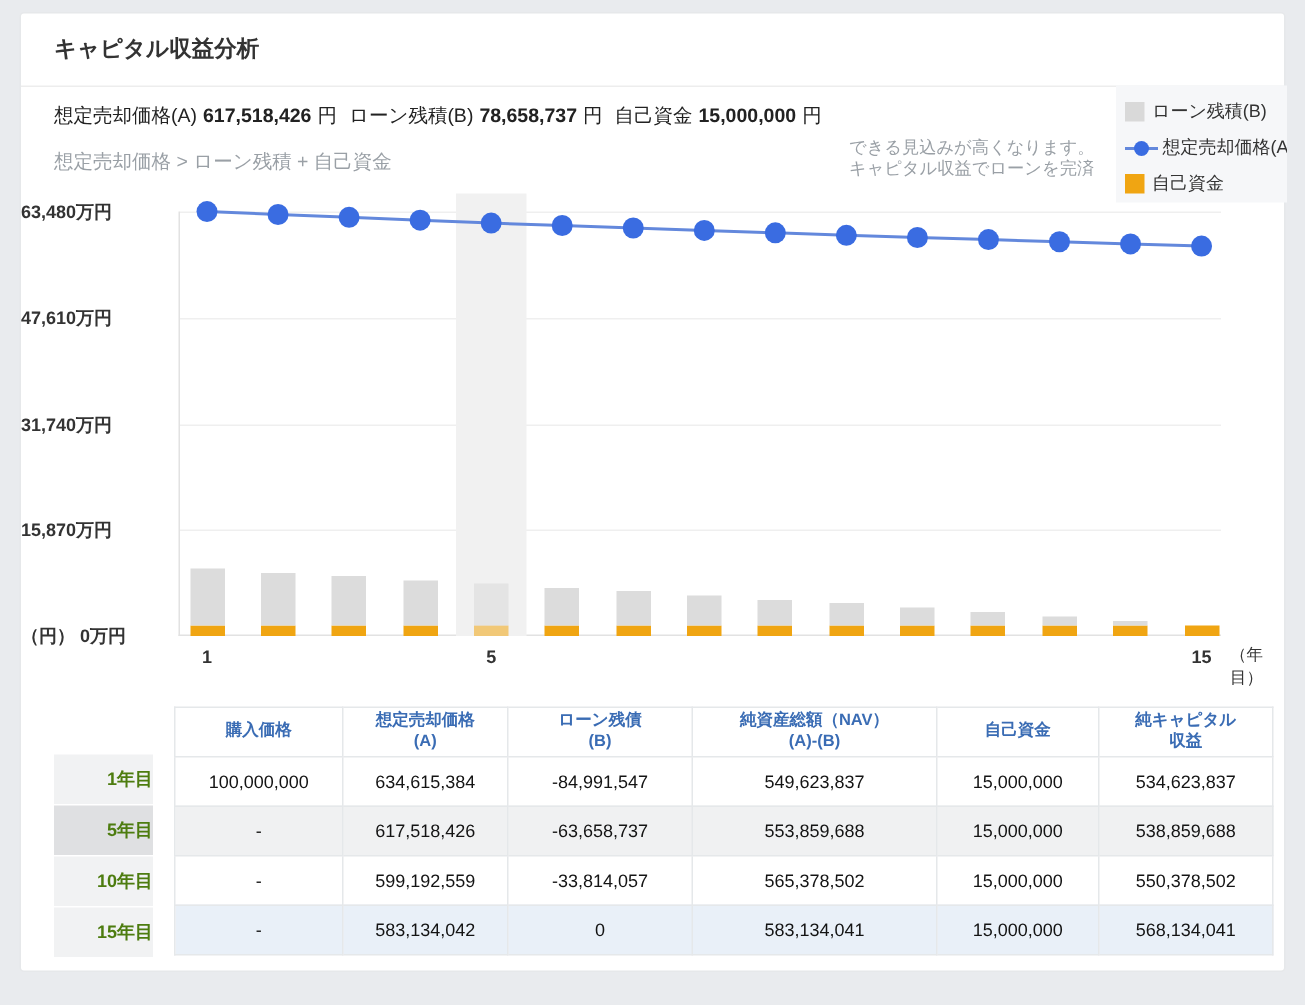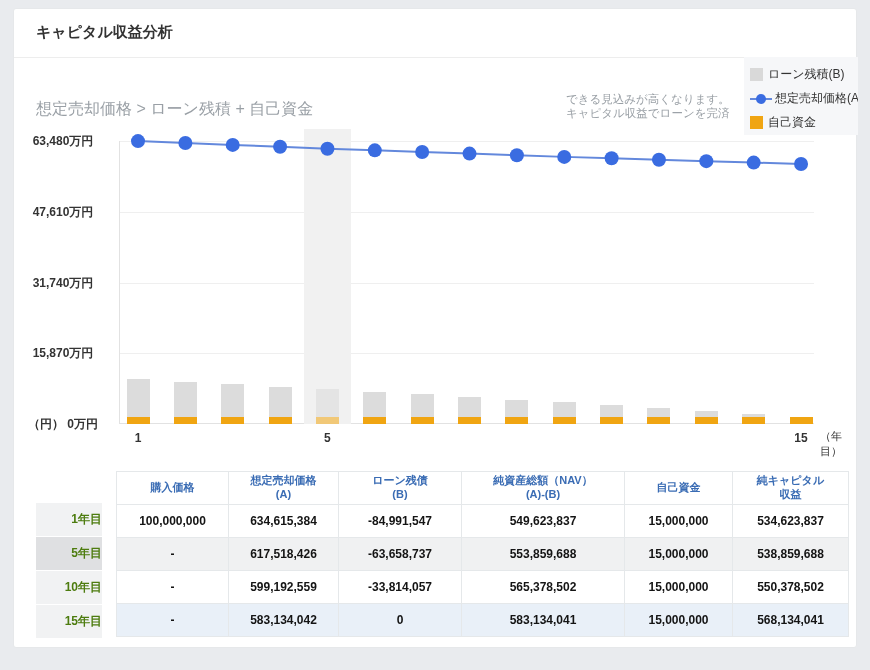--- a/index.html
+++ b/index.html
@@ -17,21 +17,21 @@
     position:absolute; left:22px; top:14px;
     font-size:15px; font-weight:bold; color:#333;
   }
   .title-divider { position:absolute; left:0; top:48px; width:100%; height:1px; background:#ededed; }
 
   .summary { position:absolute; left:22px; top:59px; font-size:13px; color:#222; white-space:nowrap; }
   .summary .lbl { font-weight:normal; }
   .summary .val { font-weight:bold; margin-left:4px; }
   .summary .unit { font-weight:normal; margin:0 8px 0 4px; }
 
-  .formula { position:absolute; left:22px; top:90px; font-size:16px; color:#9aa0a6; }
+  .formula { position:absolute; left:22px; top:90px; font-size:13px; color:#9aa0a6; }
 
   .annotation {
     position:absolute; left:552px; top:84px; width:196px;
     font-size:11.5px; line-height:13.5px; color:#9aa0a6;
   }
 
   .legend {
     position:absolute; left:730px; top:48px; width:114px; height:78px;
     background:#f6f7f9; padding:5px 0 0 6px; overflow:hidden;
   }
@@ -41,21 +41,21 @@
   .lg-linedot .ln { position:absolute; left:0; top:6px; width:22px; height:2px; }
   .lg-linedot .dt { position:absolute; left:6px; top:2px; width:10px; height:10px; border-radius:50%; }
 
   
   .plot {
     position:absolute; left:105px; top:132px; width:695px; height:283px;
     border-left:1px solid #e2e2e2; border-bottom:1px solid #e2e2e2;
   }
   .gridline { position:absolute; left:0; width:100%; height:1px; background:#efefef; }
   .ytick {
-    position:absolute; left:0; width:98px; text-align:center;
+    position:absolute; left:0; width:98px; text-align:left;
     font-size:12px; font-weight:bold; color:#333; white-space:nowrap;
   }
   .band { position:absolute; background:#f1f1f1; }
   .bar { position:absolute; }
   .chart-svg { position:absolute; overflow:visible; }
   .xtick { position:absolute; font-size:12px; font-weight:bold; color:#333; text-align:center; width:30px; }
   .xunit { position:absolute; font-size:11px; color:#333; }
 
   
   .row-label {
@@ -67,33 +67,34 @@
   table.data-table {
     position:absolute; left:102px; top:462px; width:732px;
     border-collapse:collapse; table-layout:fixed;
   }
   table.data-table th {
     height:32px; font-size:11px; font-weight:600; color:#3a6cb4;
     border:1px solid #e5e8ea; text-align:center; line-height:1.25;
     background:#ffffff; padding:2px 0;
   }
   table.data-table td {
-    height:33px; font-size:12px; font-weight:bold; color:#141414;
+    height:33px; font-size:12px; font-weight:normal; color:#141414;
     border:1px solid #e5e8ea; text-align:center; background:#ffffff;
   }
   tr.style-selected td { background:#f0f1f2; }
   tr.style-final td { background:#e9f0f8; }
 </style>
 </head>
 <body>
 
 <div class="card">
   <div class="title">キャピタル収益分析</div>
   <div class="title-divider"></div>
 
+  <div class="summary"><span class="lbl">想定売却価格(A)</span><span class="val">617,518,426</span><span class="unit">円</span><span class="lbl">ローン残積(B)</span><span class="val">78,658,737</span><span class="unit">円</span><span class="lbl">自己資金</span><span class="val">15,000,000</span><span class="unit">円</span></div>
   <div class="formula">想定売却価格 &gt; ローン残積 + 自己資金</div>
   <div class="annotation">
       <div>できる見込みが高くなります。</div>
       <div>キャピタル収益でローンを完済</div>
     </div>
   <div class="legend">
       <div class="legend-item">
         <span class="lg-square" style="background: rgb(217, 217, 217);"></span>
         <span>ローン残積(B)</span>
       </div>

